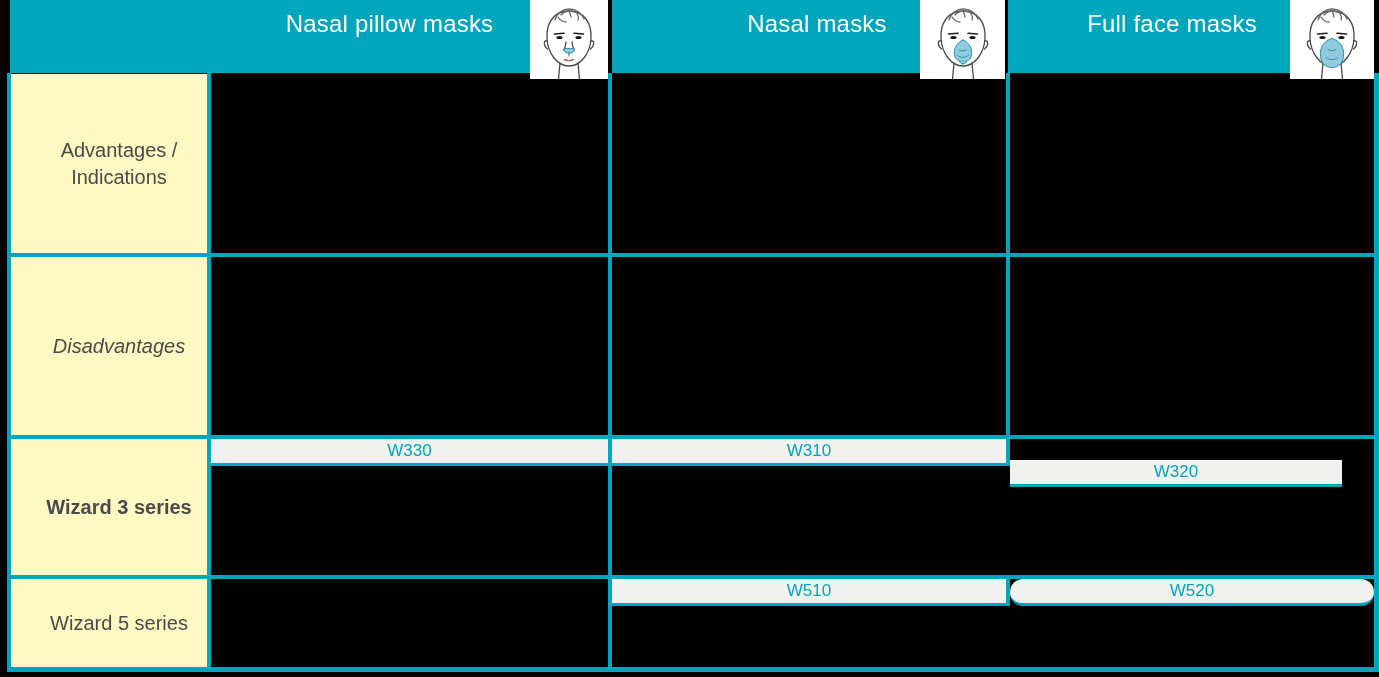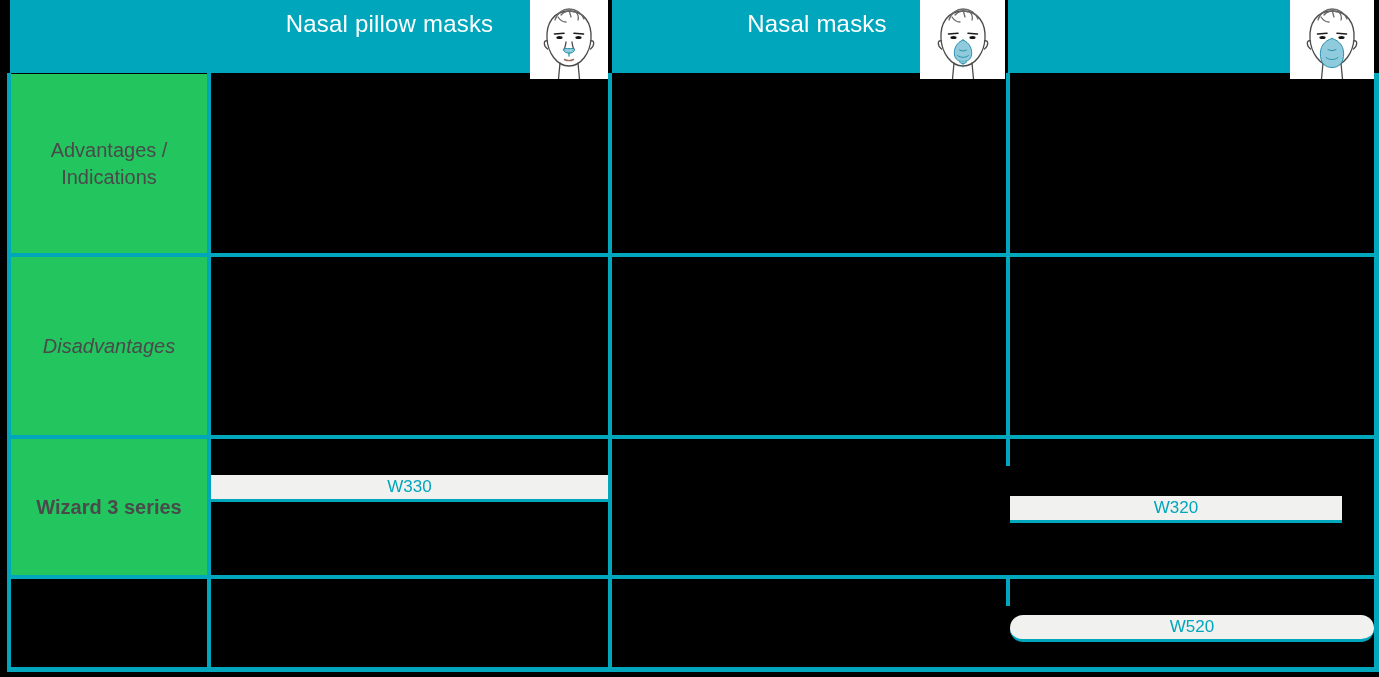--- a/index.html
+++ b/index.html
@@ -7,41 +7,44 @@
   #canvas{position:relative;width:1379px;height:677px;background:#000;overflow:hidden;}
   .abs{position:absolute;}
   .teal{background:#00a6bb;}
   .hseg{top:0;height:73px;background:#00a6bb;}
   .hlabel{top:0;height:47px;display:flex;align-items:center;justify-content:center;
           color:#fff;font-size:24px;font-weight:400;letter-spacing:0.2px;}
   .iconbox{top:0;height:79px;background:#fff;display:flex;align-items:flex-start;justify-content:center;}
   .iconbox svg{display:block;}
   .vline{width:4px;background:#00a6bb;}
   .hline{height:4px;background:#00a6bb;left:7px;width:1367px;}
-  .labelcell{left:11px;width:196px;background:#22c55e;display:flex;align-items:center;justify-content:center;
+  .labelcell{left:11px;width:196px;background:#fef9c3;display:flex;align-items:center;justify-content:flex-end;
              text-align:center;color:#4a4a4a;font-size:20px;line-height:1.35;padding:0;}
   .labelcell span{display:block;width:176px;}
   .strip{height:24px;background:#f1f1f0;border-bottom:3px solid #00a6bb;display:flex;align-items:center;
-         justify-content:center;color:#00a6bb;font-size:17px;margin-top:36px;}
+         justify-content:center;color:#00a6bb;font-size:17px;}
   .stripdiv{width:4px;height:27px;background:#00a6bb;}
 </style>
 </head>
 <body>
 
 <div id="canvas">
 
   <div class="abs hseg" style="left:10px;width:520px;"></div>
   <div class="abs hseg" style="left:612px;width:308px;"></div>
   <div class="abs hseg" style="left:1008px;width:282px;"></div>
 
   <div class="abs hlabel" style="left:211px;width:357px;">
     <span>Nasal pillow masks</span>
   </div>
   <div class="abs hlabel" style="left:612px;width:354px;margin-left:28px;">
     <span>Nasal masks</span>
+  </div>
+  <div class="abs hlabel" style="left:1010px;width:324px;">
+    <span>Full face masks</span>
   </div>
 
   <div class="abs iconbox" style="left:530px;width:78px;">
     <svg width="78" height="79" viewBox="0 0 78 79">
       <g stroke="#4a4a4a" stroke-width="1.3" fill="none" stroke-linecap="round">
         <path d="M39 11 C54 11 62 23 61 39 C60 53 51 66 39 66 C27 66 18 53 17 39 C16 23 24 11 39 11 Z" fill="#ffffff"></path>
         <path d="M17.5 41 C13.5 39.5 13 45.5 17.5 49"></path>
         <path d="M60.5 41 C64.5 39.5 65 45.5 60.5 49"></path>
         <path d="M30 63 L28.5 79"></path>
           <path d="M48 63 L49.5 79"></path>
@@ -139,27 +142,36 @@
 
   <div class="abs labelcell" style="top:74px;height:179px;">
     <span>Advantages / Indications</span>
   </div>
   <div class="abs labelcell" style="top:257px;height:178px;font-style:italic;">
     <span>Disadvantages</span>
   </div>
   <div class="abs labelcell" style="top:439px;height:136px;font-weight:bold;">
     <span>Wizard 3 series</span>
   </div>
+  <div class="abs labelcell" style="top:579px;height:88px;">
+    <span>Wizard 5 series</span>
+  </div>
 
   <div class="abs strip" style="left:211px;top:439px;width:397px;">
     <span>W330</span>
+  </div>
+  <div class="abs strip" style="left:612px;top:439px;width:394px;">
+    <span>W310</span>
   </div>
   <div class="abs strip" style="left:1010px;top:460px;width:332px;">
     <span>W320</span>
   </div>
   <div class="abs stripdiv" style="left:1006px;top:439px;"></div>
 
+  <div class="abs strip" style="left:612px;top:579px;width:394px;">
+    <span>W510</span>
+  </div>
   <div class="abs strip" style="left:1010px;top:579px;width:364px;border-radius:13px;">
     <span>W520</span>
   </div>
   <div class="abs stripdiv" style="left:1006px;top:579px;"></div>
 
 </div>
 
 </body></html>

